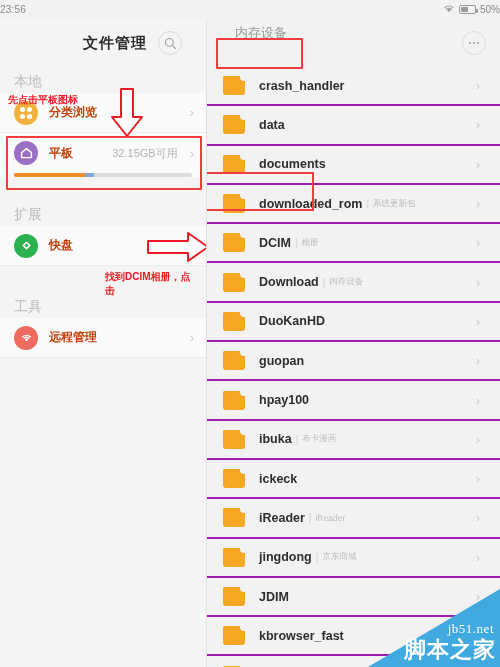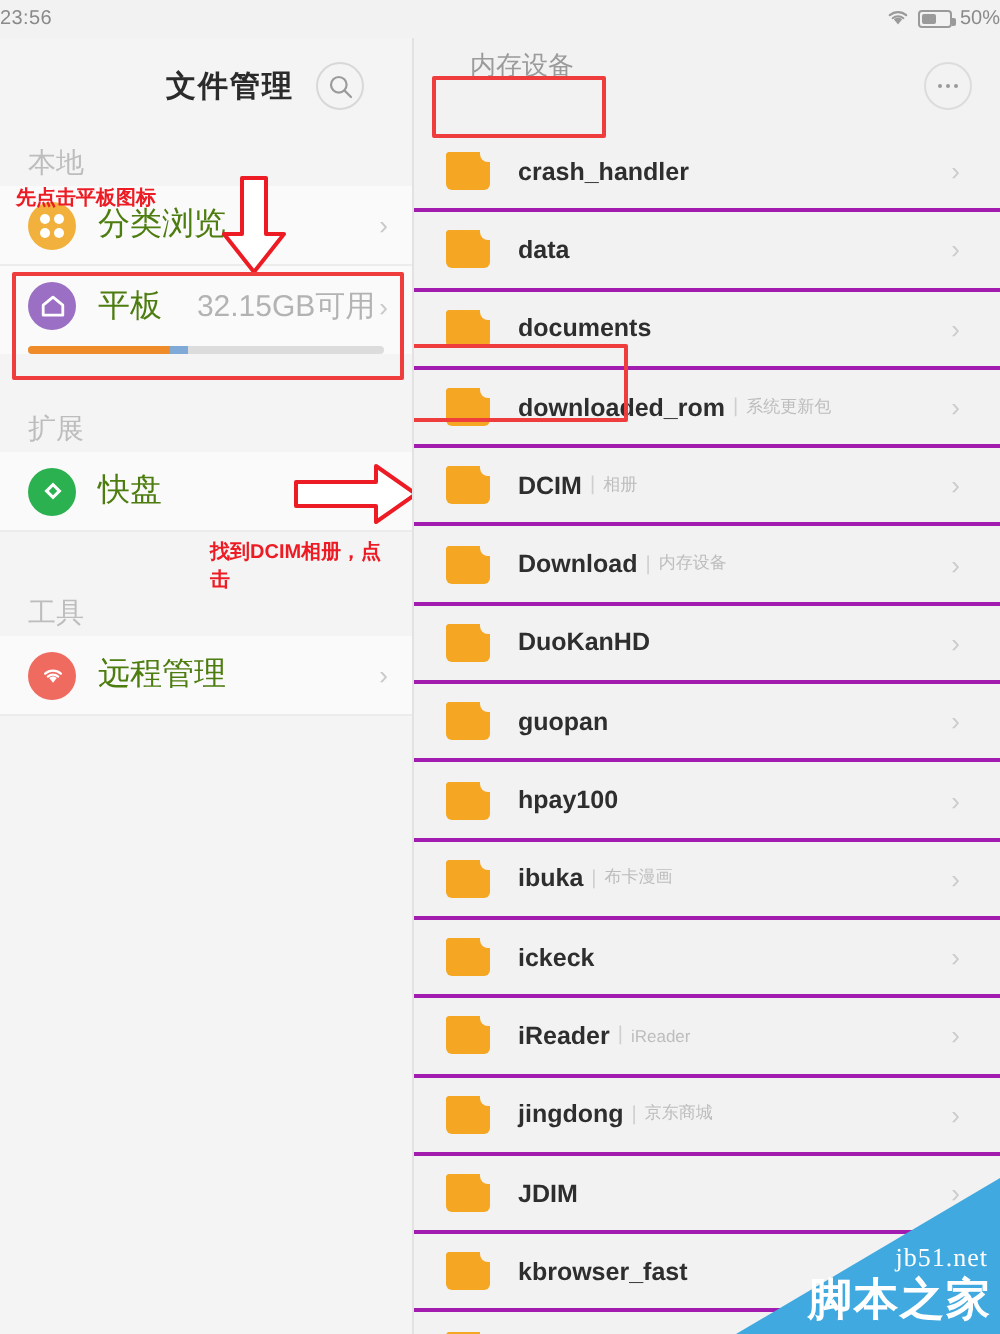--- a/index.html
+++ b/index.html
@@ -109,29 +109,29 @@
   .row-ico {
     width: 24px; height: 24px;
     border-radius: 50%;
     flex: 0 0 24px;
     display: flex;
     align-items: center;
     justify-content: center;
     margin-right: 11px;
   }
   .row-label {
-    font-size: 16px;
-    color: #4d7c0f;
-    font-weight: normal;
+    font-size: 12px;
+    color: #c2410c;
+    font-weight: bold;
     flex: 1;
   }
   .row-meta {
-    font-size: 15px;
+    font-size: 11px;
     color: #b3b3b3;
-    margin-right: 2px;
+    margin-right: 12px;
   }
   .chev {
     color: #c9c9c9;
     font-size: 13px;
     font-weight: 300;
     line-height: 1;
   }
   .storage-block { background: #fafafa; }
   .bar-wrap {
     height: 4px;

